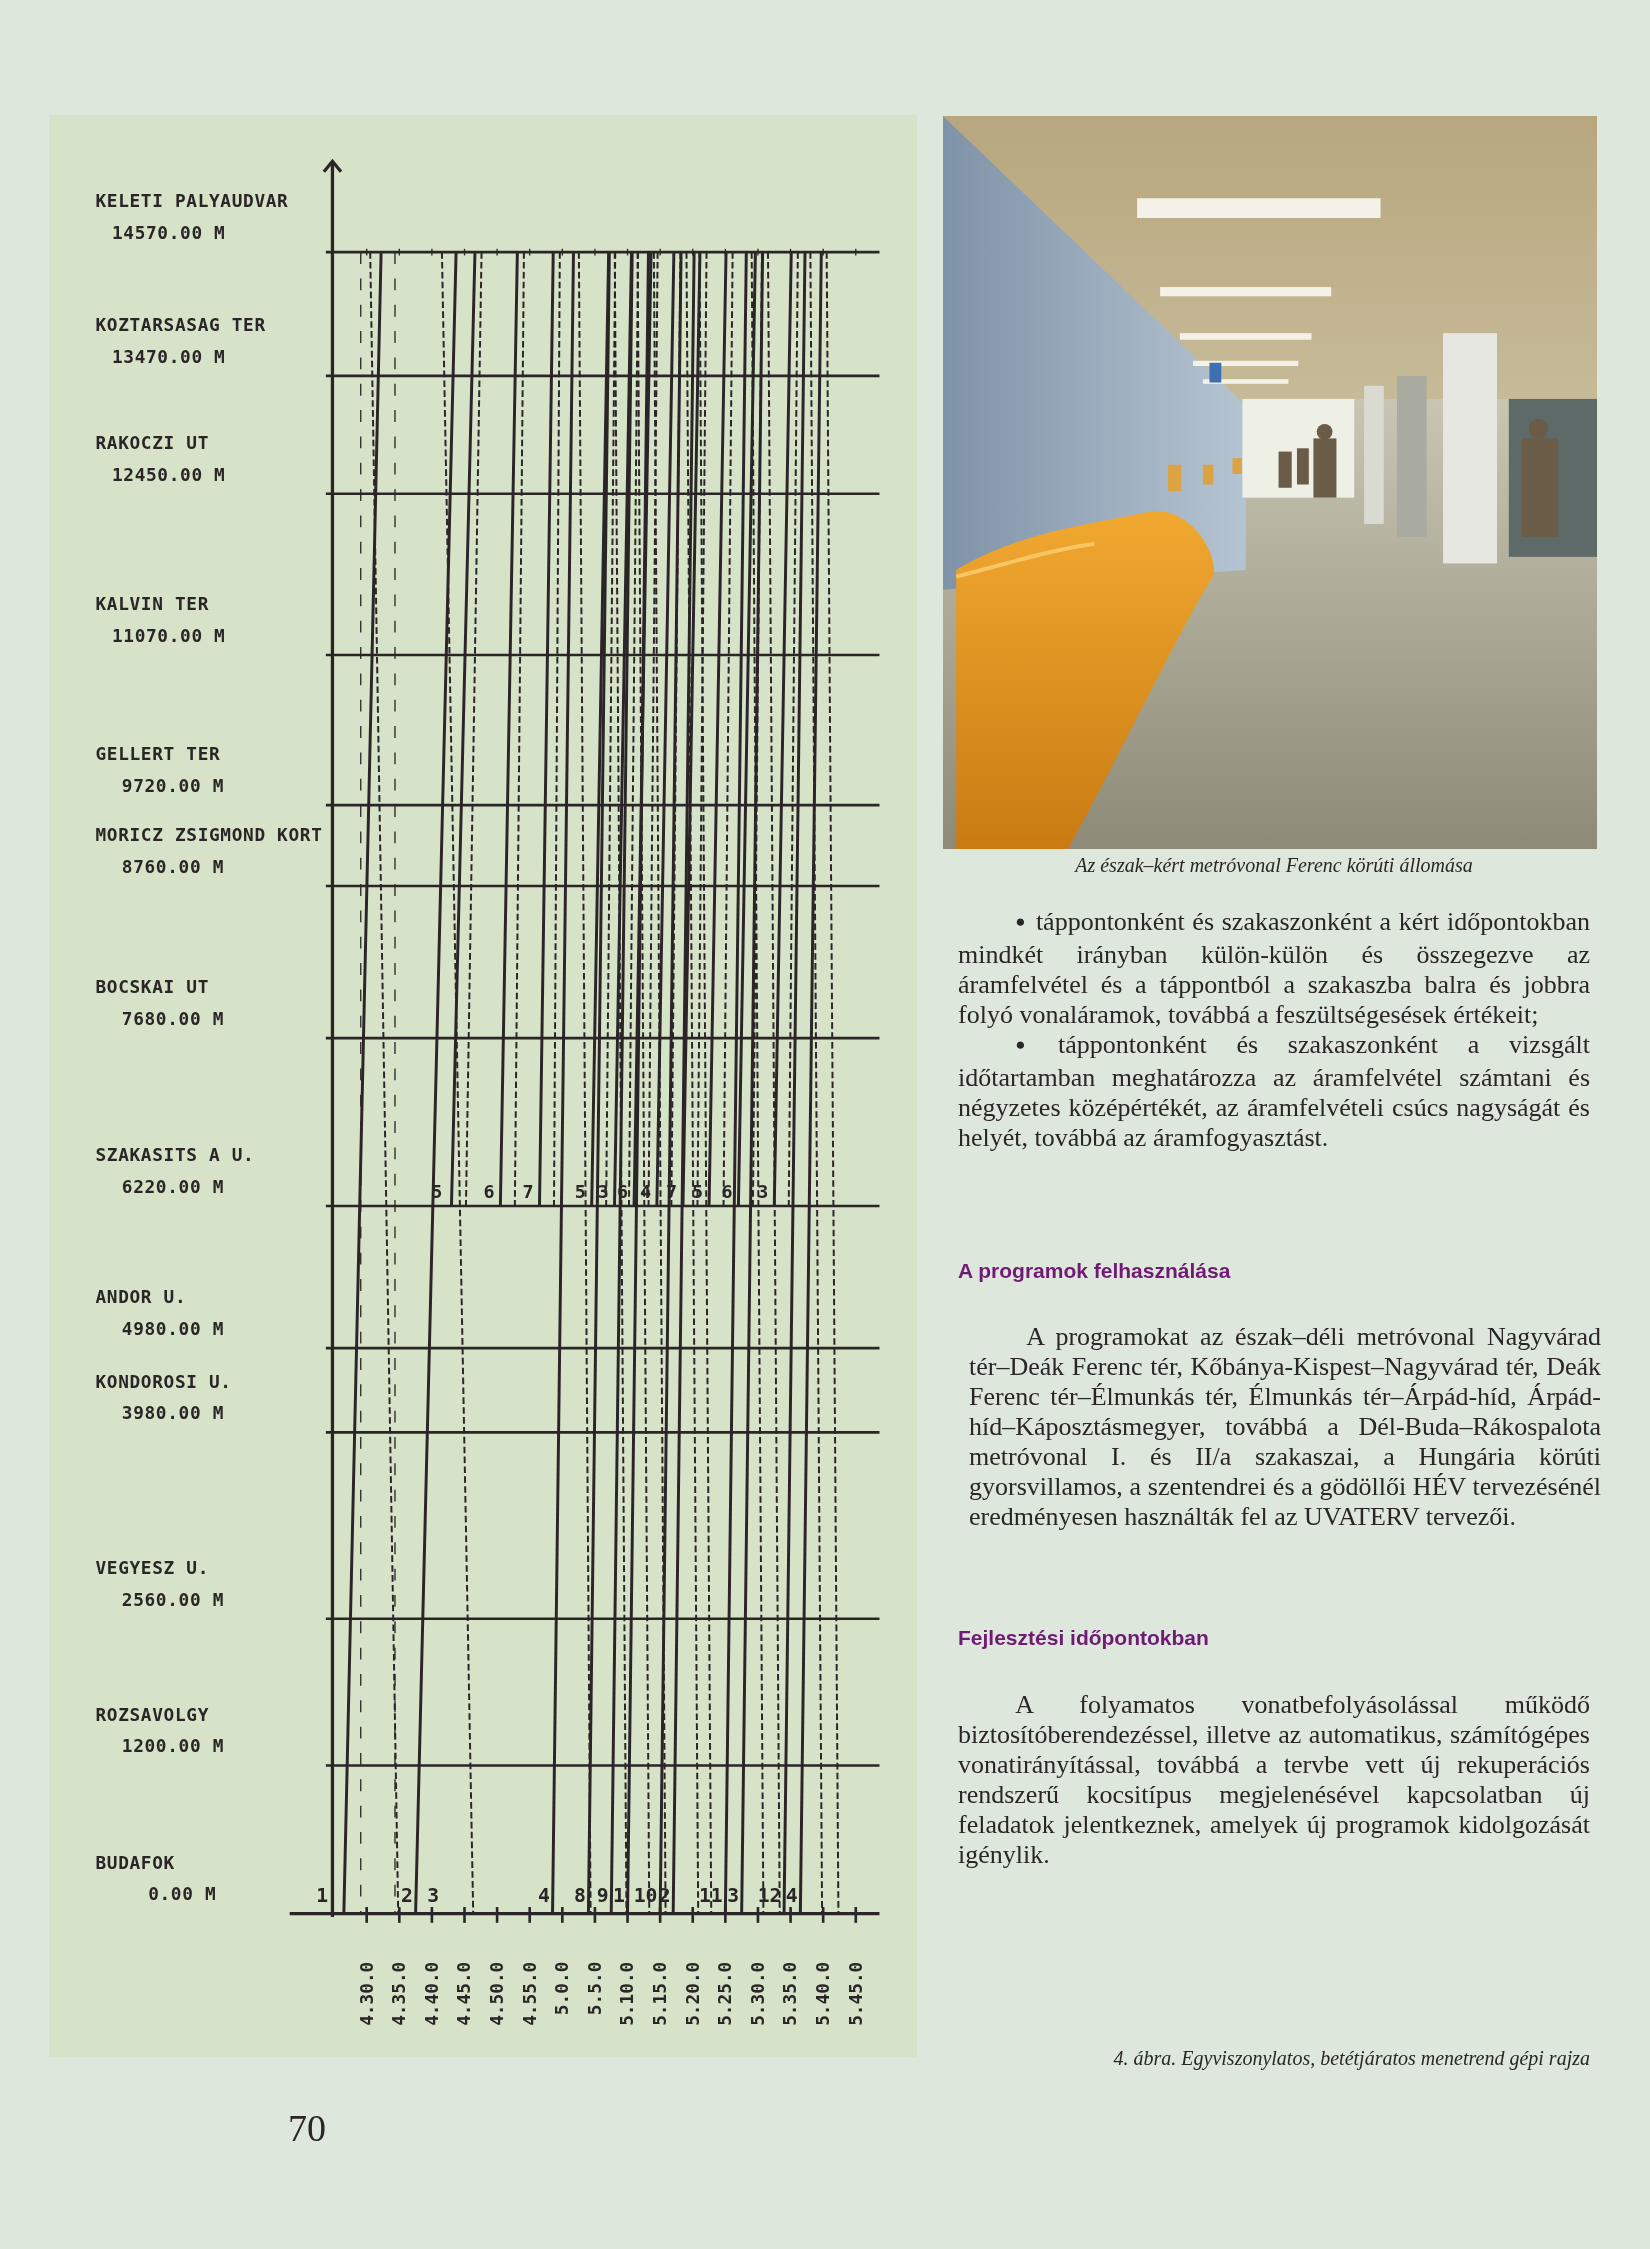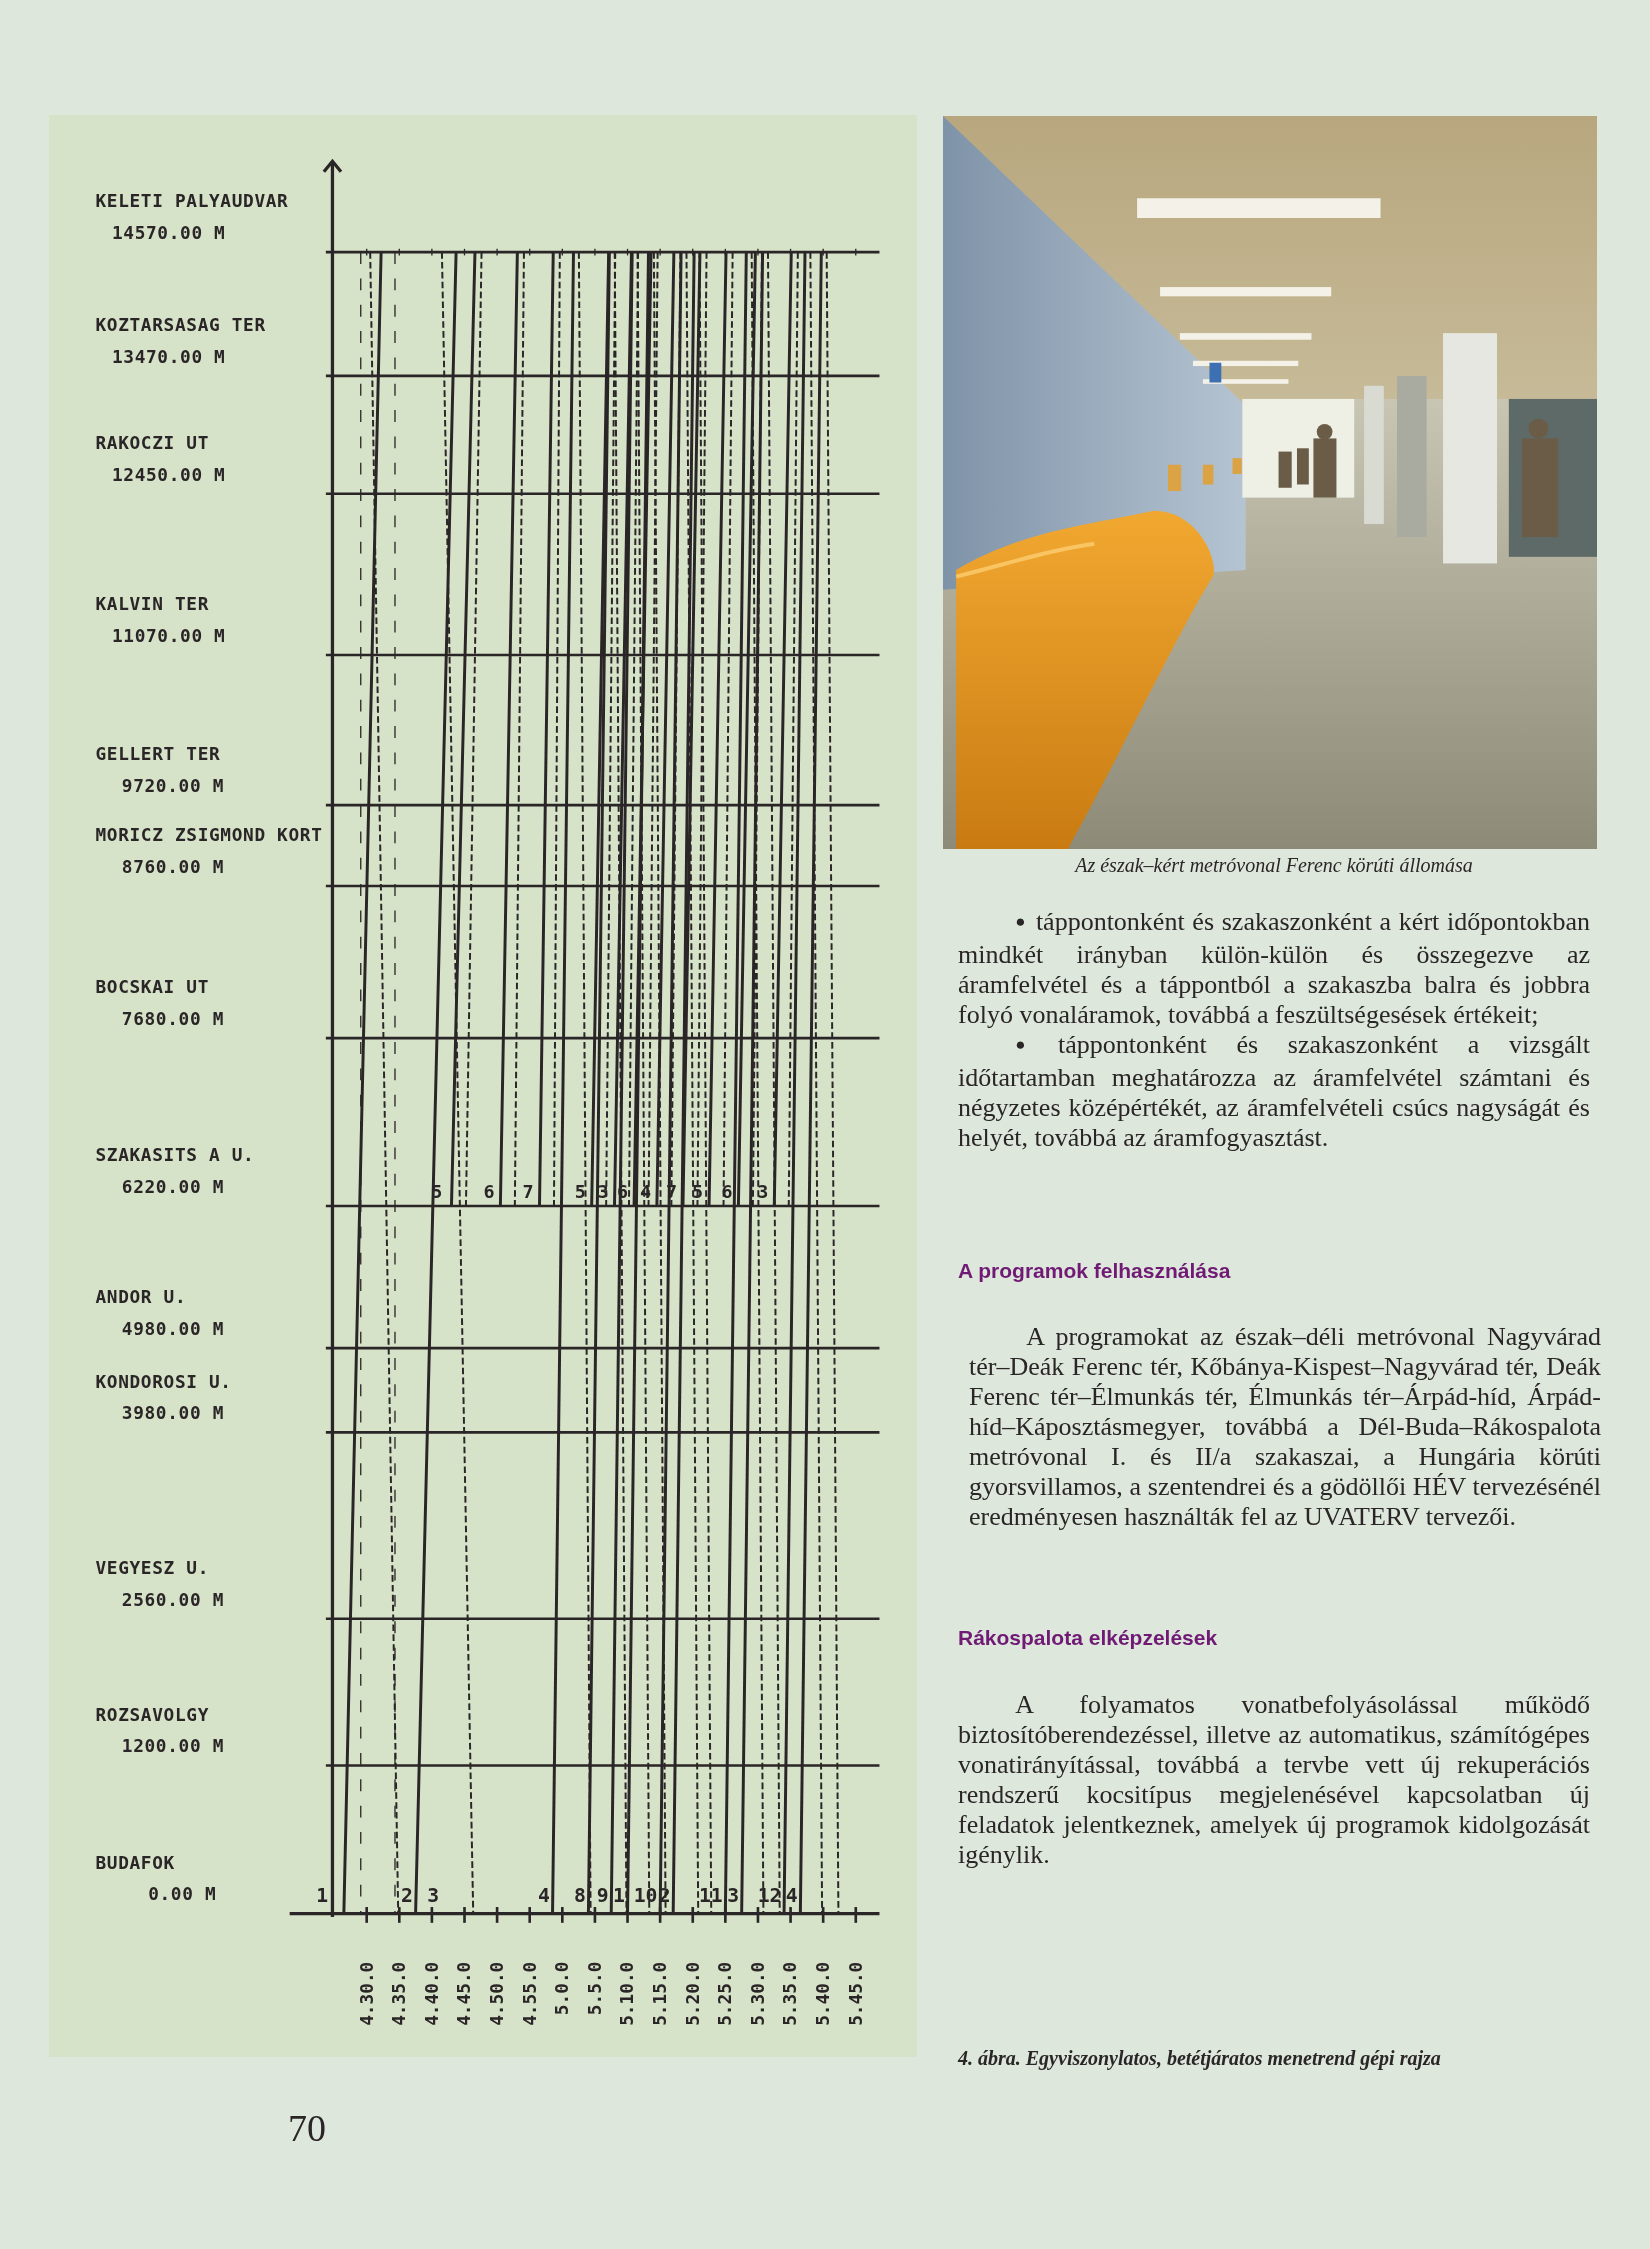--- a/index.html
+++ b/index.html
@@ -28,21 +28,21 @@
   }
   .body-text p { margin:0; text-indent:0; }
   .body-text .indent { text-indent:2.2em; }
   .heading {
     position:absolute; left:958px; font-family:"Liberation Sans", sans-serif;
     font-weight:bold; font-size:21px; color:#701a75;
   }
   .bullet::before { content:"\25CF"; margin-right:9.2px; font-size:17px; position:relative; top:-2.6px; }
   .fig-caption {
     position:absolute; left:958px; top:2047px; width:632px;
-    font-style:italic; font-size:20px; text-align:left;font-weight:bold;
+    font-style:italic; font-size:20px; text-align:right;
   }
   .page-num {
     position:absolute; left:288px; top:2106px; font-size:38px;
   }
 </style>
 </head>
 <body>
 
 <div class="panel"></div>
 
@@ -279,20 +279,20 @@
 <div class="body-text" style="top:907px;">
   <p class="indent"><span class="bullet"></span><span>táppontonként és szakaszonként a kért időpontokban mindkét irányban külön-külön és összegezve az áramfelvétel és a táppontból a szakaszba balra és jobbra folyó vonaláramok, továbbá a feszültségesések értékeit;</span></p>
   <p class="indent"><span class="bullet"></span><span>táppontonként és szakaszonként a vizsgált időtartamban meghatározza az áramfelvétel számtani és négyzetes középértékét, az áramfelvételi csúcs nagyságát és helyét, továbbá az áramfogyasztást.</span></p>
 </div>
 
 <div class="heading" style="top:1259px;">A programok felhasználása</div>
 <div class="body-text" style="top:1322px;margin-left:11px;">
   <p class="indent">A programokat az észak–déli metróvonal Nagyvárad tér–Deák Ferenc tér, Kőbánya-Kispest–Nagyvárad tér, Deák Ferenc tér–Élmunkás tér, Élmunkás tér–Árpád-híd, Árpád-híd–Káposztásmegyer, továbbá a Dél-Buda–Rákospalota metróvonal I. és II/a szakaszai, a Hungária körúti gyorsvillamos, a szentendrei és a gödöllői HÉV tervezésénél eredményesen használták fel az UVATERV tervezői.</p>
 </div>
 
-<div class="heading" style="top:1626px;">Rákospalota elképzelések</div>
+<div class="heading" style="top:1626px;">Fejlesztési időpontokban</div>
 <div class="body-text" style="top:1690px;">
   <p class="indent">A folyamatos vonatbefolyásolással működő biztosítóberendezéssel, illetve az automatikus, számítógépes vonatirányítással, továbbá a tervbe vett új rekuperációs rendszerű kocsitípus megjelenésével kapcsolatban új feladatok jelentkeznek, amelyek új programok kidolgozását igénylik.</p>
 </div>
 
 <div class="fig-caption">4. ábra. Egyviszonylatos, betétjáratos menetrend gépi rajza</div>
 <div class="page-num">70</div>
 
 
 </body></html>

